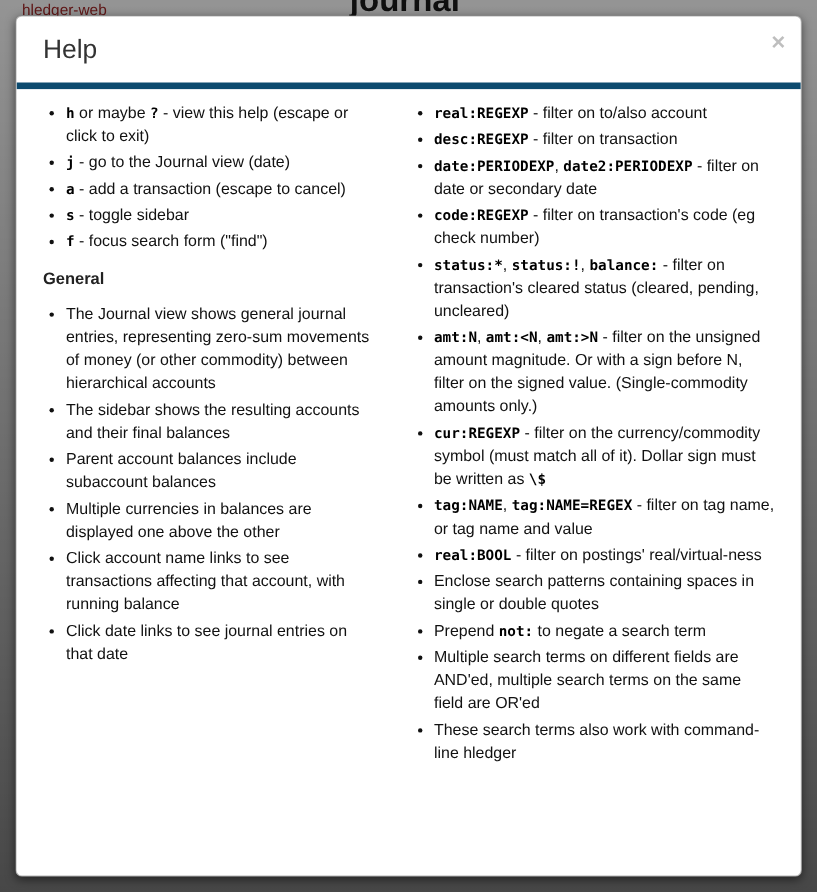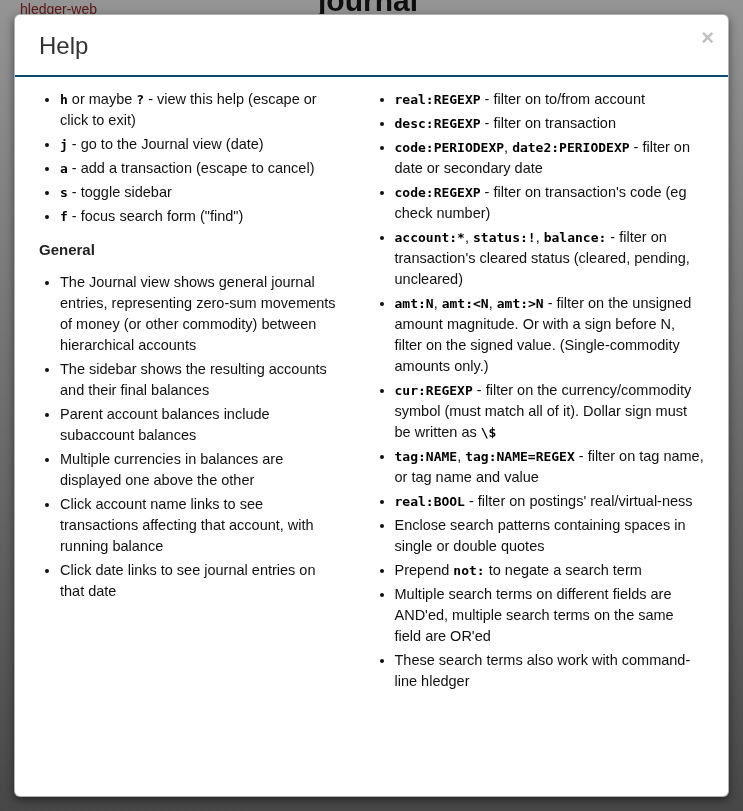--- a/index.html
+++ b/index.html
@@ -37,21 +37,21 @@
     left: 14px; right: 14px; top: 14px; bottom: 14px;
     background: #fff;
     border: 1px solid rgba(0,0,0,0.3);
     border-radius: 6px;
     box-shadow: 0 3px 9px rgba(0,0,0,0.5);
     overflow: hidden;
   }
   .modal-header {
     position: relative;
     padding: 17px 15px 15px 24px;
-    border-bottom: 2px solid #0c4a6e;
+    border-bottom: 6px solid #0c4a6e;
   }
   .modal-title { font-size: 24px; font-weight: 500; color: #333; }
   .close-btn {
     position: absolute; top: 12px; right: 14px;
     background: none; border: none; cursor: pointer;
     font-size: 22px; font-weight: bold; line-height: 1;
     color: #000; opacity: 0.25;
     font-family: "Liberation Sans", sans-serif;
   }
   .modal-body { display: flex; padding: 12px 24px 20px 24px; }
@@ -104,25 +104,25 @@
           <li><span>The Journal view shows general journal entries, representing zero-sum movements of money (or other commodity) between hierarchical accounts</span></li>
           <li><span>The sidebar shows the resulting accounts and their final balances</span></li>
           <li><span>Parent account balances include subaccount balances</span></li>
           <li><span>Multiple currencies in balances are displayed one above the other</span></li>
           <li><span>Click account name links to see transactions affecting that account, with running balance</span></li>
           <li><span>Click date links to see journal entries on that date</span></li>
         </ul>
     </div>
     <div class="col col-right">
       <ul class="help-list">
-          <li><code>real:REGEXP</code><span> - filter on to/from account</span></li>
+          <li><code>real:REGEXP</code><span> - filter on to/also account</span></li>
           <li><code>desc:REGEXP</code><span> - filter on transaction</span></li>
-          <li><code>code:PERIODEXP</code><span>, </span><code>date2:PERIODEXP</code><span> - filter on date or secondary date</span></li>
+          <li><code>date:PERIODEXP</code><span>, </span><code>date2:PERIODEXP</code><span> - filter on date or secondary date</span></li>
           <li><code>code:REGEXP</code><span> - filter on transaction's code (eg check number)</span></li>
-          <li><code>account:*</code><span>, </span><code>status:!</code><span>, </span><code>balance:</code><span> - filter on transaction's cleared status (cleared, pending, uncleared)</span></li>
+          <li><code>status:*</code><span>, </span><code>status:!</code><span>, </span><code>balance:</code><span> - filter on transaction's cleared status (cleared, pending, uncleared)</span></li>
           <li><code>amt:N</code><span>, </span><code>amt:&lt;N</code><span>, </span><code>amt:&gt;N</code><span> - filter on the unsigned amount magnitude. Or with a sign before N, filter on the signed value. (Single-commodity amounts only.)</span></li>
           <li><code>cur:REGEXP</code><span> - filter on the currency/commodity symbol (must match all of it). Dollar sign must be written as </span><code>\$</code></li>
           <li><code>tag:NAME</code><span>, </span><code>tag:NAME=REGEX</code><span> - filter on tag name, or tag name and value</span></li>
           <li><code>real:BOOL</code><span> - filter on postings' real/virtual-ness</span></li>
           <li><span>Enclose search patterns containing spaces in single or double quotes</span></li>
           <li><span>Prepend </span><code>not:</code><span> to negate a search term</span></li>
           <li><span>Multiple search terms on different fields are AND'ed, multiple search terms on the same field are OR'ed</span></li>
           <li><span>These search terms also work with command-line hledger</span></li>
         </ul>
     </div>

